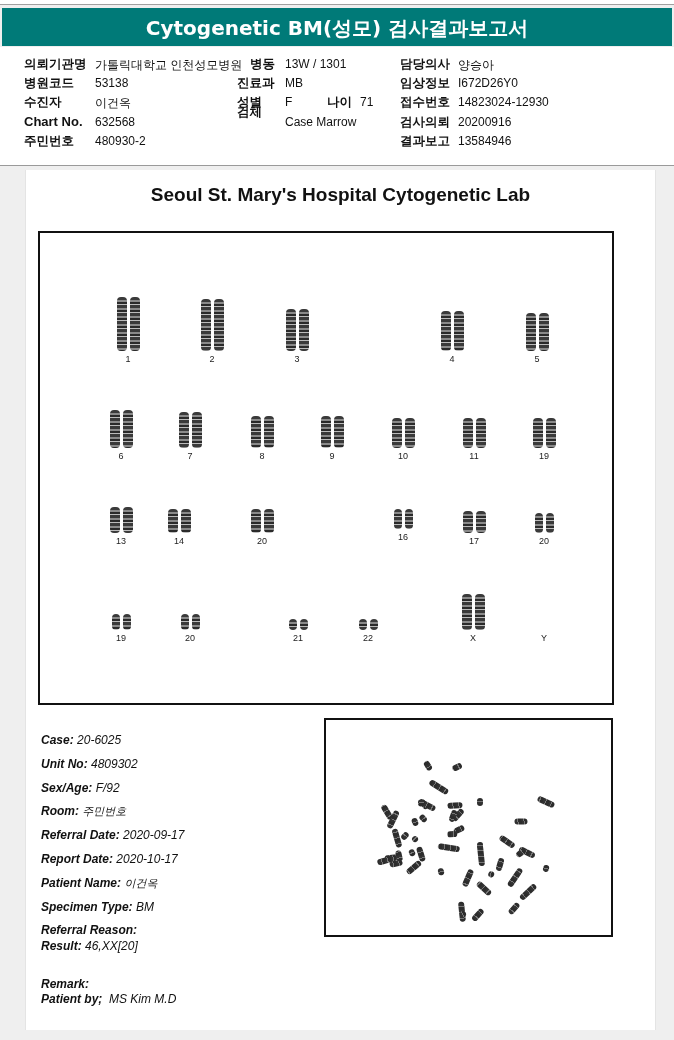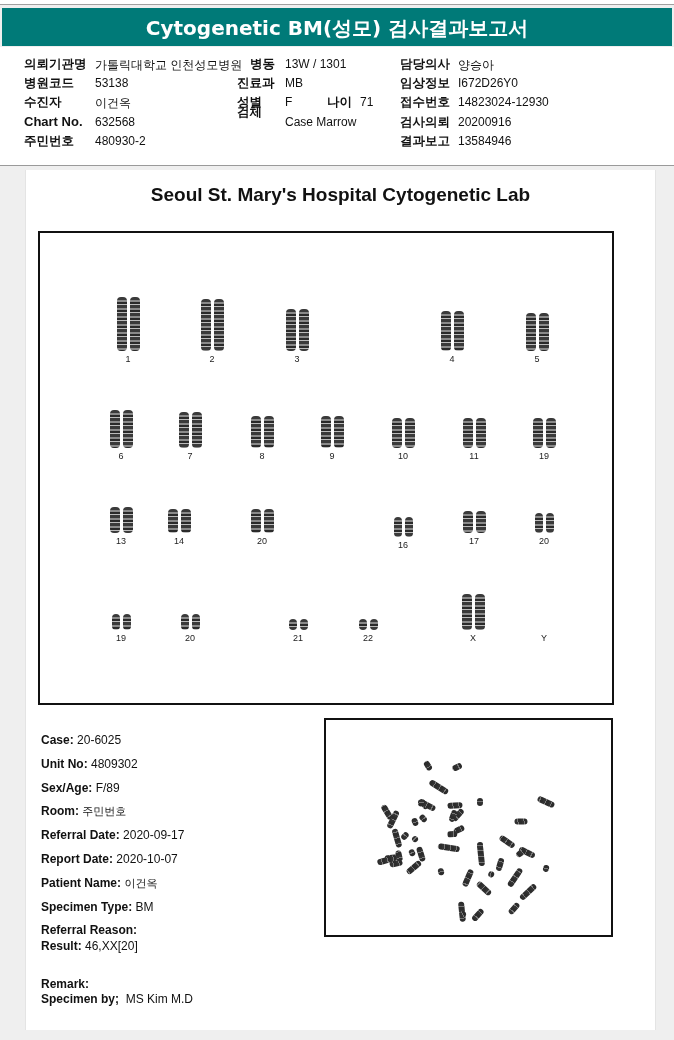--- a/index.html
+++ b/index.html
@@ -41,21 +41,21 @@
     background: repeating-linear-gradient(180deg, #3a3a3a 0 3px, #8a8a8a 3px 5px, #2a2a2a 5px 7px, #bbb 7px 8px);
     filter: blur(0.4px);
   }
   .chr .num {
     display: block; font-family: "Liberation Sans", sans-serif; font-size: 9px; color: #222; margin-top: 3px;
   }
   .report {
     position: absolute; left: 15px; top: 560px; width: 280px;
     font-family: "Liberation Sans", sans-serif; font-size: 12px; color: #111;
   }
-  .report .row { position: absolute; left: 0; white-space: nowrap; }
+  .report .row { position: absolute; left: 0; white-space: nowrap; font-style: italic; }
   .report .k { font-weight: bold; }
   .meta {
     position: absolute; left: 298px; top: 548px; width: 285px; height: 215px;
     border: 2px solid #111; background: #fff; overflow: hidden;
   }
   .meta .c {
     position: absolute; width: 6px; border-radius: 3px;
     background: repeating-linear-gradient(180deg, #2c2c2c 0 3px, #777 3px 4px, #333 4px 6px);
   }
   .bottom { position: absolute; left: 0; top: 1030px; width: 674px; height: 10px; background: #efefef; }
@@ -207,21 +207,21 @@
         </div>
         <span class="num">14</span>
       </div>
       <div class="chr" style="left: 197px; top: 276px;">
         <div class="pair" style="height: 24px;">
           <div class="arm" style="height: 24px; width: 10px;"></div>
           <div class="arm" style="height: 24px; width: 10px;"></div>
         </div>
         <span class="num">20</span>
       </div>
-      <div class="chr" style="left: 338px; top: 284px;">
+      <div class="chr" style="left: 338px; top: 276px;">
         <div class="pair" style="height: 20px;">
           <div class="arm" style="height: 20px; width: 8px;"></div>
           <div class="arm" style="height: 20px; width: 8px;"></div>
         </div>
         <span class="num">16</span>
       </div>
       <div class="chr" style="left: 409px; top: 278px;">
         <div class="pair" style="height: 22px;">
           <div class="arm" style="height: 22px; width: 10px;"></div>
           <div class="arm" style="height: 22px; width: 10px;"></div>
@@ -272,30 +272,30 @@
       </div>
       <div class="chr" style="left: 479px; top: 397px;">
         <div class="pair" style="height: 0px;"></div>
         <span class="num">Y</span>
       </div>
     </div>
 
   <div class="report">
     <div class="row" style="top:3px"><span class="k">Case:</span> <span>20-6025</span></div>
     <div class="row" style="top:27px"><span class="k">Unit No:</span> <span>4809302</span></div>
-    <div class="row" style="top:51px"><span class="k">Sex/Age:</span> <span>F/89</span></div>
+    <div class="row" style="top:51px"><span class="k">Sex/Age:</span> <span>F/92</span></div>
     <div class="row" style="top:74px"><span class="k">Room:</span> <span style="font-family:'DejaVu Serif',serif;font-size:11px">주민번호</span></div>
     <div class="row" style="top:98px"><span class="k">Referral Date:</span> <span>2020-09-17</span></div>
-    <div class="row" style="top:122px"><span class="k">Report Date:</span> <span>2020-10-07</span></div>
+    <div class="row" style="top:122px"><span class="k">Report Date:</span> <span>2020-10-17</span></div>
     <div class="row" style="top:146px"><span class="k">Patient Name:</span> <span style="font-family:'DejaVu Serif',serif;font-size:11px">이건옥</span></div>
     <div class="row" style="top:170px"><span class="k">Specimen Type:</span> <span>BM</span></div>
     <div class="row" style="top:193px"><span class="k">Referral Reason:</span> <span></span></div>
     <div class="row" style="top:209px"><span class="k">Result:</span> <span>46,XX[20]</span></div>
     <div class="row" style="top:247px"><span class="k">Remark:</span> <span></span></div>
-    <div class="row" style="top:262px"><span class="k">Specimen by;</span>&nbsp; <span>MS Kim  M.D</span></div>
+    <div class="row" style="top:262px"><span class="k">Patient by;</span>&nbsp; <span>MS Kim  M.D</span></div>
   </div>
 
   <div class="meta" id="meta">
       <div class="c" style="left: 76.2855px; top: 111.831px; height: 7.8476px; transform: rotate(43deg);"></div>
       <div class="c" style="left: 83.4896px; top: 129.128px; height: 7.25693px; transform: rotate(158deg);"></div>
       <div class="c" style="left: 94.5887px; top: 78.9752px; height: 10.551px; transform: rotate(140deg);"></div>
       <div class="c" style="left: 129.432px; top: 88.3445px; height: 13.9768px; transform: rotate(42deg);"></div>
       <div class="c" style="left: 126.296px; top: 78.1958px; height: 14.9664px; transform: rotate(87deg);"></div>
       <div class="c" style="left: 151.932px; top: 125.012px; height: 21.0259px; transform: rotate(174deg);"></div>
       <div class="c" style="left: 186.167px; top: 146.979px; height: 21.2912px; transform: rotate(34deg);"></div>

